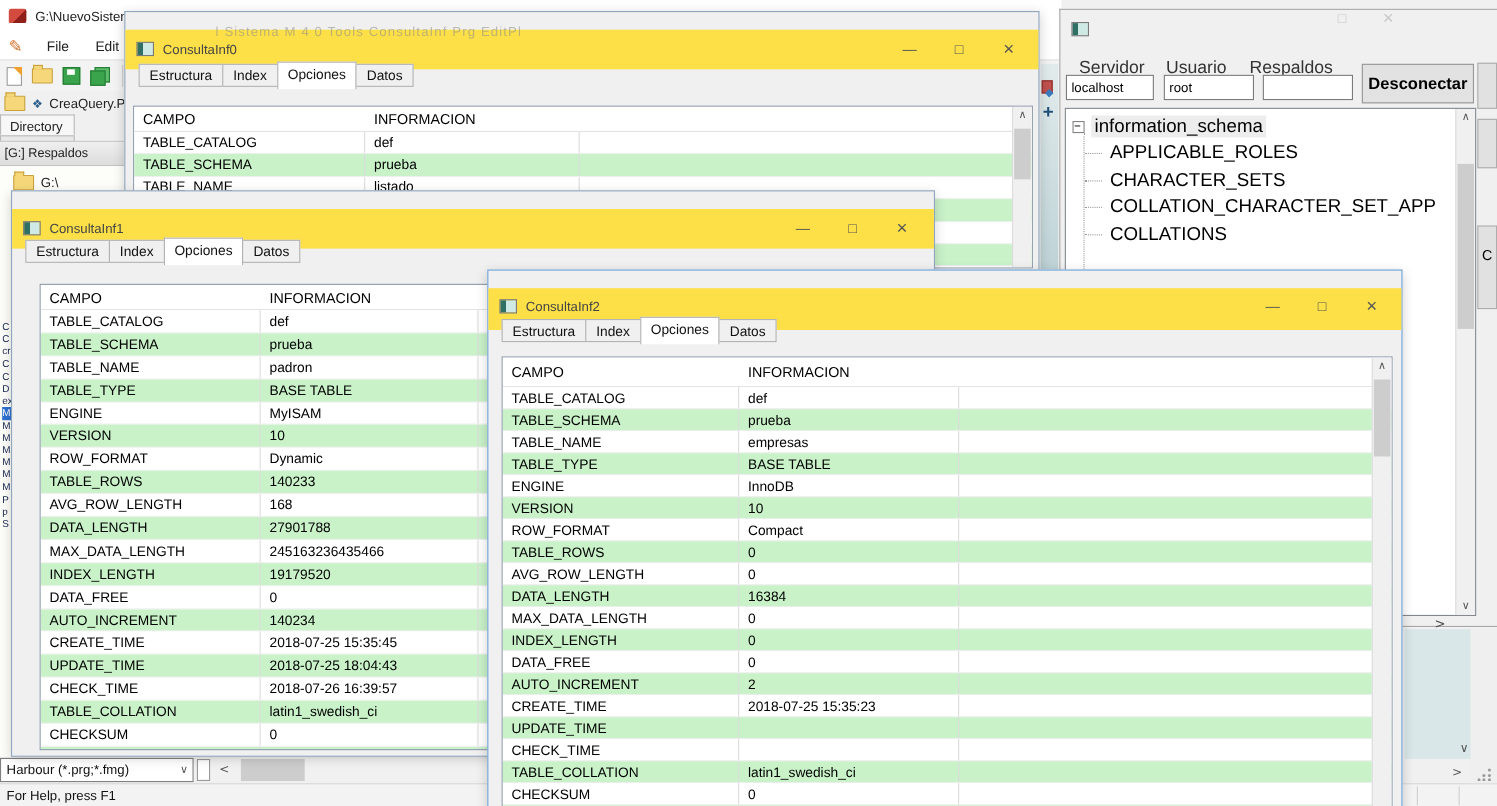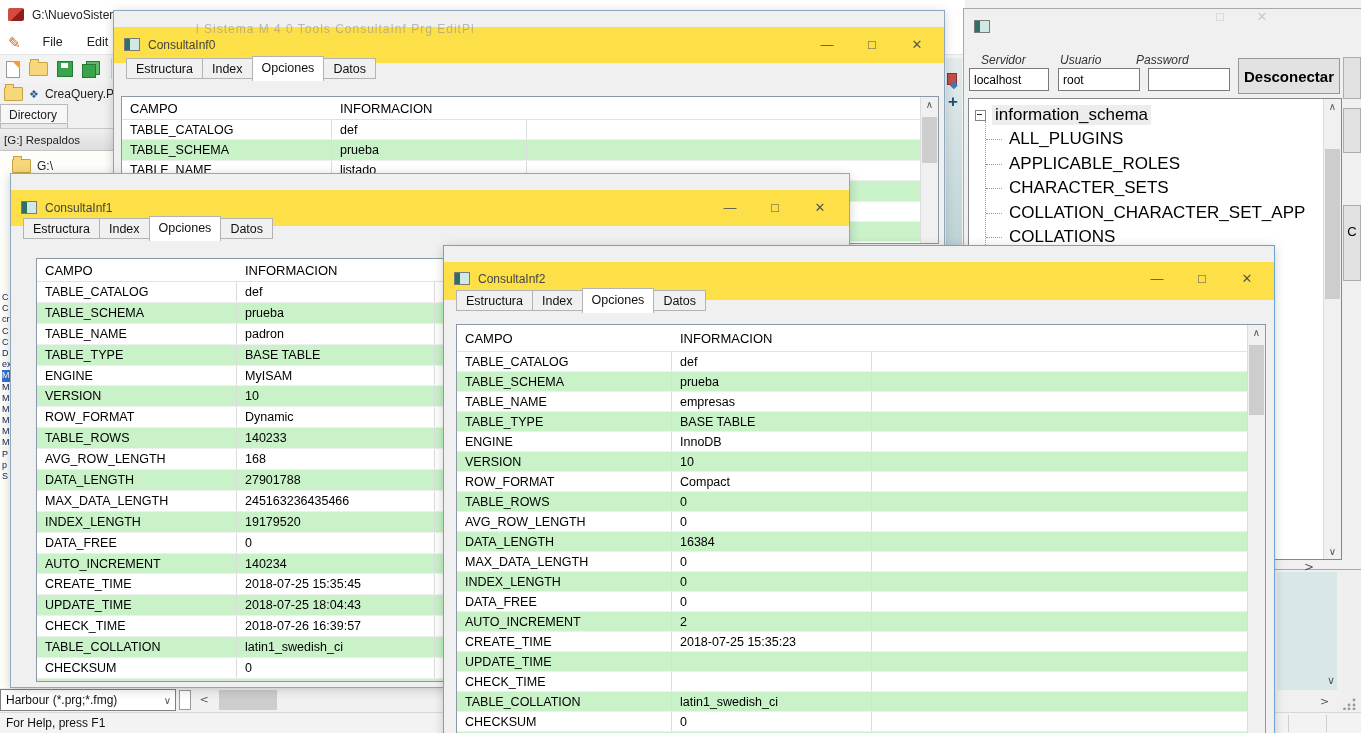--- a/index.html
+++ b/index.html
@@ -122,21 +122,21 @@
   .w2 .thead{height:26px;}
   .w2 .trow{height:19px;}
   .w2 .hc.c0,.w2 .cell.c0{width:215px;}
   .w2 .hc.c1,.w2 .cell.c1{width:200px;}
 
   
   .rwin{left:963px;top:8px;width:398px;height:562px;background:#f0f0f0;border:1px solid #a8a8a8;
     border-right:none;box-sizing:border-box;z-index:3;}
   .rwin .wtitle{height:37px;}
   .rwin .wctrls-faint{position:absolute;left:247px;top:0px;display:flex;gap:24px;color:#c9c9c9;font-size:12px;}
-  .flabel{position:absolute;font-size:12px;color:#333;font-style:italic;}
+  .flabel{position:absolute;font-size:16px;color:#333;}
   .finput{position:absolute;height:23px;border:1px solid #7a7a7a;background:#fff;font-size:12px;
     padding:0 4px;box-sizing:border-box;font-family:"Liberation Sans","DejaVu Sans",sans-serif;}
   .btn-disc{position:absolute;left:274px;top:49px;width:100px;height:34px;background:#e2e2e2;
     border:1px solid #979797;font-weight:bold;font-size:15px;color:#000;display:flex;align-items:center;justify-content:center;}
   .treebox{position:absolute;left:4px;top:89px;width:372px;height:460px;background:#fff;border:1px solid #828790;overflow:hidden;}
   .tree{position:absolute;left:6px;top:4px;right:20px;}
   .tree-vline{position:absolute;left:10px;top:18px;height:128px;border-left:1px dotted #9a9a9a;}
   .tree-root-row{position:relative;display:flex;align-items:center;height:24px;}
   .expand-box{width:9px;height:9px;border:1px solid #848484;background:#fff;position:relative;margin-right:6px;}
   .expand-box::after{content:"";position:absolute;left:1px;top:3px;width:5px;height:1px;background:#333;}
@@ -259,35 +259,34 @@
   <div class="abs rwin">
     <div class="wtitle">
       <div class="win-ico"></div>
       <div class="wctrls-faint">
         <span class="wc">□</span>
         <span class="wc">✕</span>
       </div>
     </div>
     <div class="flabel" style="left:17px;top:44px;">Servidor</div>
     <div class="flabel" style="left:96px;top:44px;">Usuario</div>
-    <div class="flabel" style="left:172px;top:44px;">Password</div>
+    <div class="flabel" style="left:172px;top:44px;">Respaldos</div>
     <input class="finput" style="left: 5px; top: 59px; width: 80px;" value="localhost">
     <input class="finput" style="left: 94px; top: 59px; width: 82px;" value="root">
     <input class="finput" style="left: 184px; top: 59px; width: 82px;" type="password" value="">
     <div class="btn-disc">Desconectar</div>
 
     <div class="treebox">
       <div class="tree">
         <div class="tree-vline"></div>
         <div class="tree-root-row">
           <div class="expand-box"></div>
           <span class="tree-root">information_schema</span>
         </div>
         <div class="tree-children">
-            <div class="tree-child">ALL_PLUGINS</div>
             <div class="tree-child">APPLICABLE_ROLES</div>
             <div class="tree-child">CHARACTER_SETS</div>
             <div class="tree-child">COLLATION_CHARACTER_SET_APP</div>
             <div class="tree-child">COLLATIONS</div>
           </div>
       </div>
       <div class="vscroll">
         <div class="vs-up arrow-glyph">∧</div>
         <div class="vs-thumb" style="top:50px;height:150px;"></div>
         <div class="vs-down arrow-glyph">∨</div>

